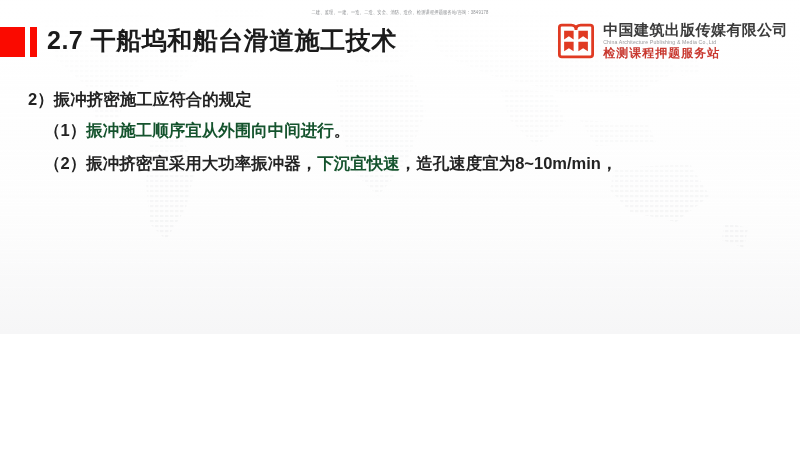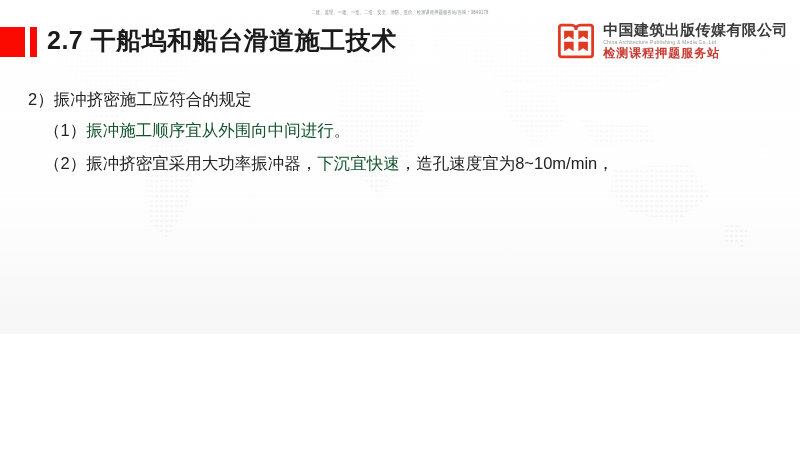--- a/index.html
+++ b/index.html
@@ -177,20 +177,21 @@
     white-space: nowrap;
     font-family: "DejaVu Serif", "Liberation Serif", serif;
   }
 
   
   .body-content {
     position: absolute;
     left: 0;
     top: 84px;
     width: 800px;
+    font-weight: bold;
   }
   .body-line {
     color: #232323;
     font-size: 16.5px;
     line-height: 31px;
     white-space: nowrap;
   }
   .line-l1 { margin-left: 28px; }
   .line-l2 { margin-left: 44px; }
   .line-l3 { margin-left: 44px; margin-top: 2px; }

